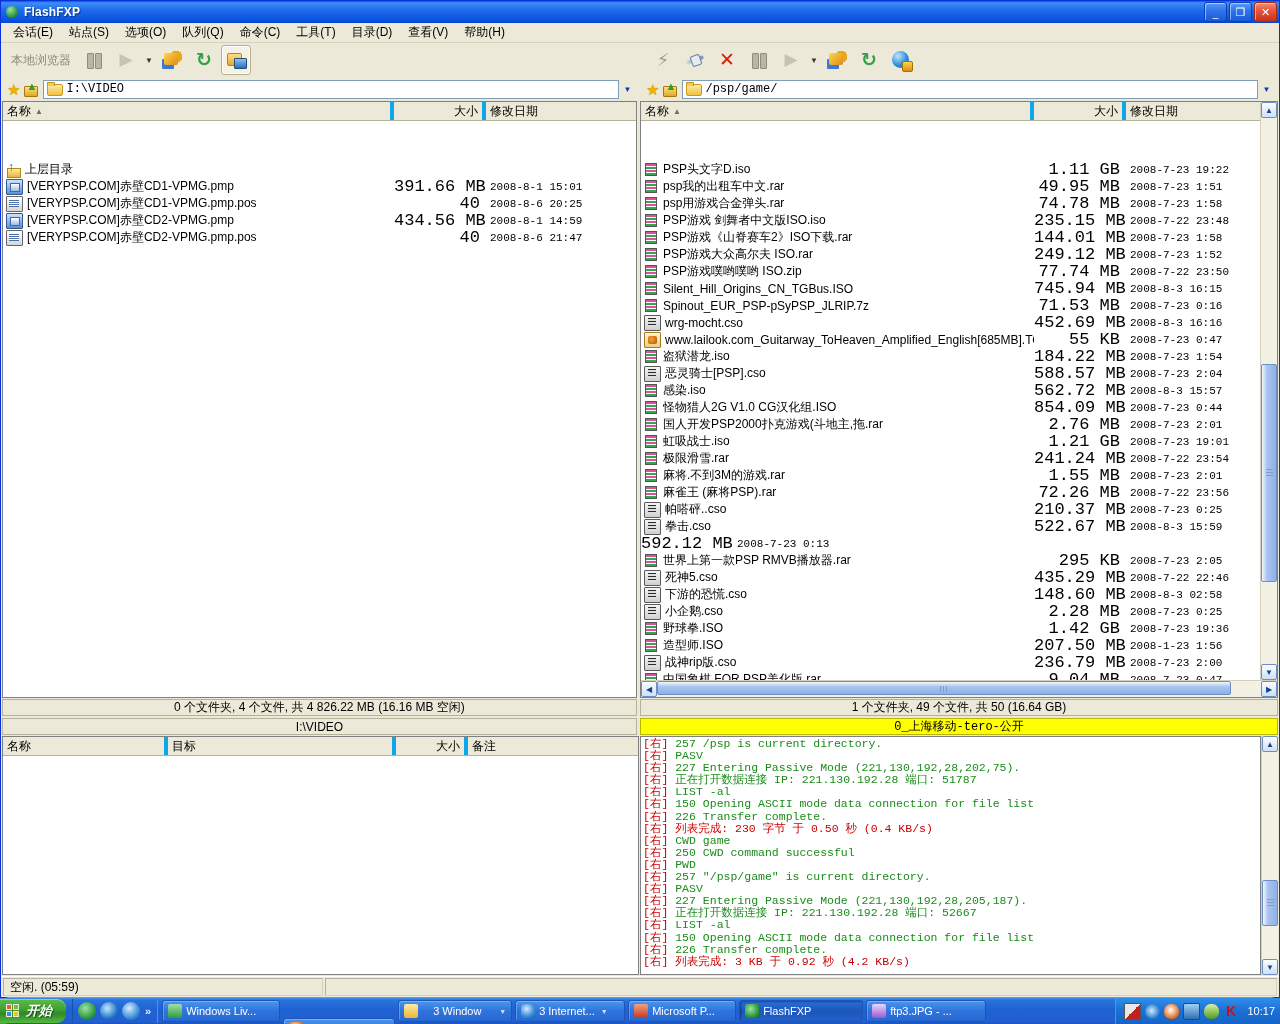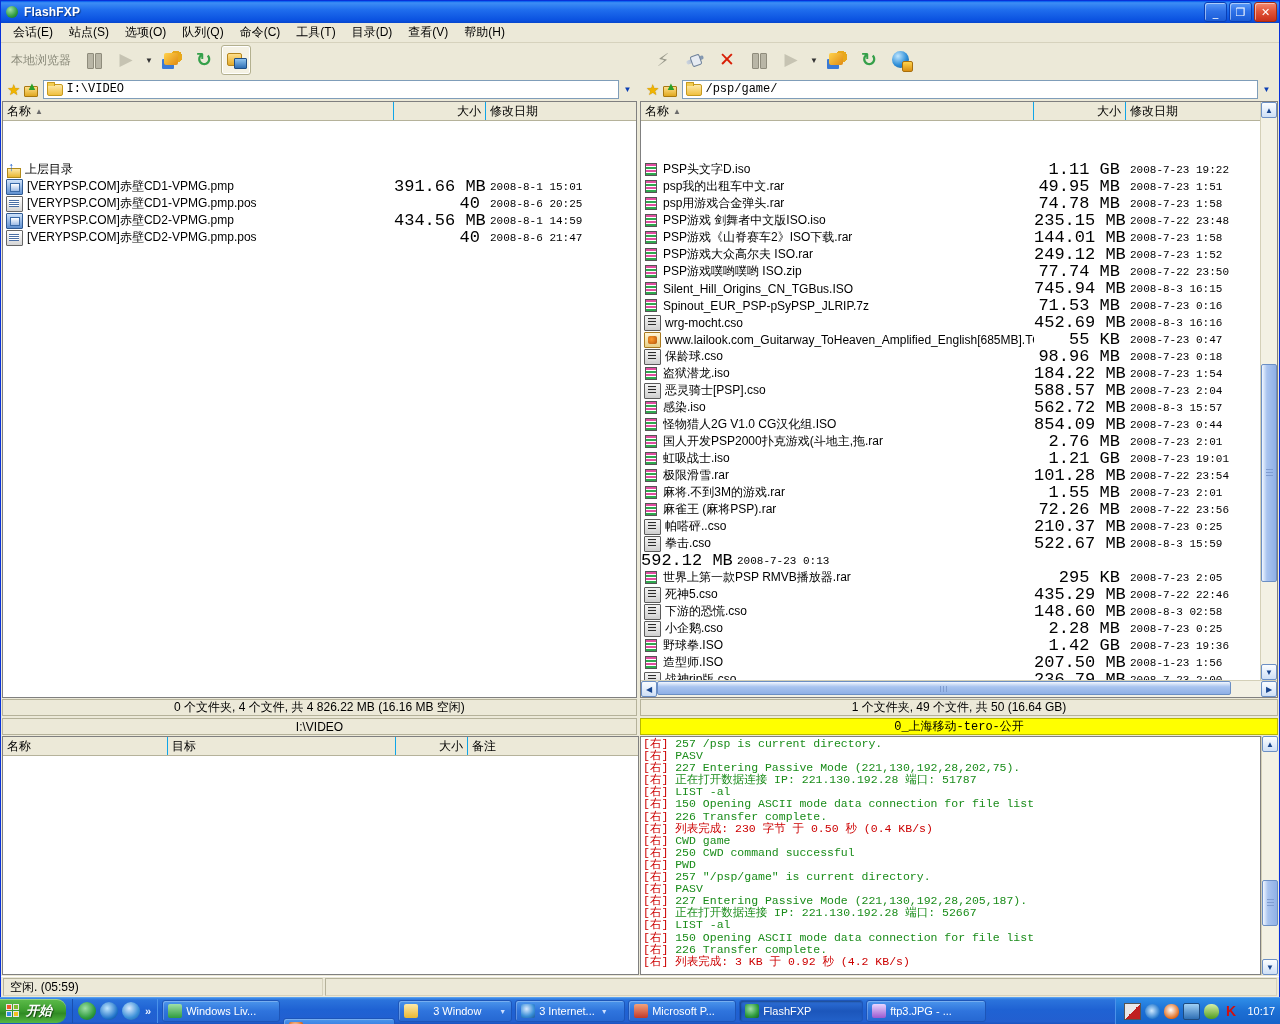--- a/index.html
+++ b/index.html
@@ -103,21 +103,21 @@
 
   
   .panes{flex:1;display:flex;min-height:0;}
   .pane{width:640px;display:flex;flex-direction:column;box-sizing:border-box;min-height:0;}
   .pane.left{border-right:1px solid #ece9d8;}
   .listwrap{flex:1;display:flex;flex-direction:column;background:#fff;
       border:1px solid #808080;border-top-color:#7f7f7f;box-sizing:border-box;margin:0 1px;min-height:0;}
   .hdr{height:19px;flex:0 0 19px;display:flex;background:#ece9d8;
       border-bottom:1px solid #b5b29a;box-sizing:border-box;}
   .hcell{display:flex;align-items:center;font-size:12px;color:#000;
-      border-right:1px solid #0ea5e9;box-sizing:border-box;padding:0 4px;overflow:hidden;white-space:nowrap;}
+      border-right:4px solid #0ea5e9;box-sizing:border-box;padding:0 4px;overflow:hidden;white-space:nowrap;}
   .hcell.num{justify-content:flex-end;}
   .hsort{font-size:8px;color:#6b6b6b;margin-left:4px;}
   .rows{flex:1;overflow:hidden;position:relative;background:#fff;margin-top:40px;}
   .row{height:17px;display:flex;align-items:center;font-size:12px;white-space:nowrap;}
   .c-name{flex:1;display:flex;align-items:center;overflow:hidden;padding-left:3px;box-sizing:border-box;}
   .c-size{width:92px;text-align:right;padding-right:6px;box-sizing:border-box;
       font-family:"Liberation Mono","DejaVu Sans Mono",monospace;font-size:17px;}
   .c-date{width:150px;padding-left:4px;box-sizing:border-box;
       font-family:"Liberation Mono","DejaVu Sans Mono",monospace;font-size:11px;}
   .fname{overflow:hidden;text-overflow:clip;font-size:12px;}
@@ -190,21 +190,21 @@
   
   .appstatus{height:20px;flex:0 0 20px;background:#ece9d8;display:flex;align-items:center;
       border-top:1px solid #fff;}
   .stcell{height:18px;display:flex;align-items:center;padding:0 6px;font-size:12px;
       border:1px solid #d6d2bd;border-top-color:#b5b29a;border-left-color:#b5b29a;
       box-sizing:border-box;margin-left:2px;}
 
   
   .taskbar{position:absolute;left:0;bottom:0;width:1280px;height:26px;
       background:linear-gradient(to bottom,#3f8ce8 0%,#2b73dc 8%,#1f62d3 45%,#225fd0 90%,#1b54c0 100%);
-      display:flex;align-items:center;border-top:1px solid #58a0f0;}
+      display:flex;align-items:center;border-top:1px solid #58a0f0;border-radius:9px;}
   .start{height:24px;margin:1px 6px 1px 0;padding:0 14px 0 6px;display:flex;align-items:center;
       background:linear-gradient(to bottom,#5dbb4a 0%,#3ea02f 45%,#2f8a24 60%,#55b843 100%);
       border-radius:0 9px 9px 0;color:#fff;font-weight:bold;font-style:italic;font-size:13px;
       text-shadow:1px 1px 1px rgba(0,0,0,.5);box-shadow:inset 0 1px 0 rgba(255,255,255,.35);}
   .flag{width:15px;height:14px;margin-right:5px;position:relative;}
   .flag i{position:absolute;width:6px;height:6px;border:1px solid #e8e8e8;box-sizing:border-box;}
   .flag i:nth-child(1){left:0;top:0;background:#f05a28;}
   .flag i:nth-child(2){left:7px;top:0;background:#7fba2f;}
   .flag i:nth-child(3){left:0;top:7px;background:#2f8ee0;}
   .flag i:nth-child(4){left:7px;top:7px;background:#f5c01f;}
@@ -509,28 +509,20 @@
                 <div class="row">
                   <div class="c-name">
                     <div class="ricon i-torrent"></div>
                     <div class="fname">www.lailook.com_Guitarway_ToHeaven_Amplified_English[685MB].TORRENT</div>
                   </div>
                   <div class="c-size">55 KB</div>
                   <div class="c-date" style="width: 134px;">2008-7-23 0:47</div>
                 </div>
                 <div class="row">
                   <div class="c-name">
-                    <div class="ricon i-cso"></div>
-                    <div class="fname">保龄球.cso</div>
-                  </div>
-                  <div class="c-size">98.96 MB</div>
-                  <div class="c-date" style="width: 134px;">2008-7-23 0:18</div>
-                </div>
-                <div class="row">
-                  <div class="c-name">
                     <div class="ricon i-arch"></div>
                     <div class="fname">盗狱潜龙.iso</div>
                   </div>
                   <div class="c-size">184.22 MB</div>
                   <div class="c-date" style="width: 134px;">2008-7-23 1:54</div>
                 </div>
                 <div class="row">
                   <div class="c-name">
                     <div class="ricon i-cso"></div>
                     <div class="fname">恶灵骑士[PSP].cso</div>
@@ -568,21 +560,21 @@
                     <div class="fname">虹吸战士.iso</div>
                   </div>
                   <div class="c-size">1.21 GB</div>
                   <div class="c-date" style="width: 134px;">2008-7-23 19:01</div>
                 </div>
                 <div class="row">
                   <div class="c-name">
                     <div class="ricon i-arch"></div>
                     <div class="fname">极限滑雪.rar</div>
                   </div>
-                  <div class="c-size">101.28 MB</div>
+                  <div class="c-size">241.24 MB</div>
                   <div class="c-date" style="width: 134px;">2008-7-22 23:54</div>
                 </div>
                 <div class="row">
                   <div class="c-name">
                     <div class="ricon i-arch"></div>
                     <div class="fname">麻将.不到3M的游戏.rar</div>
                   </div>
                   <div class="c-size">1.55 MB</div>
                   <div class="c-date" style="width: 134px;">2008-7-23 2:01</div>
                 </div>

